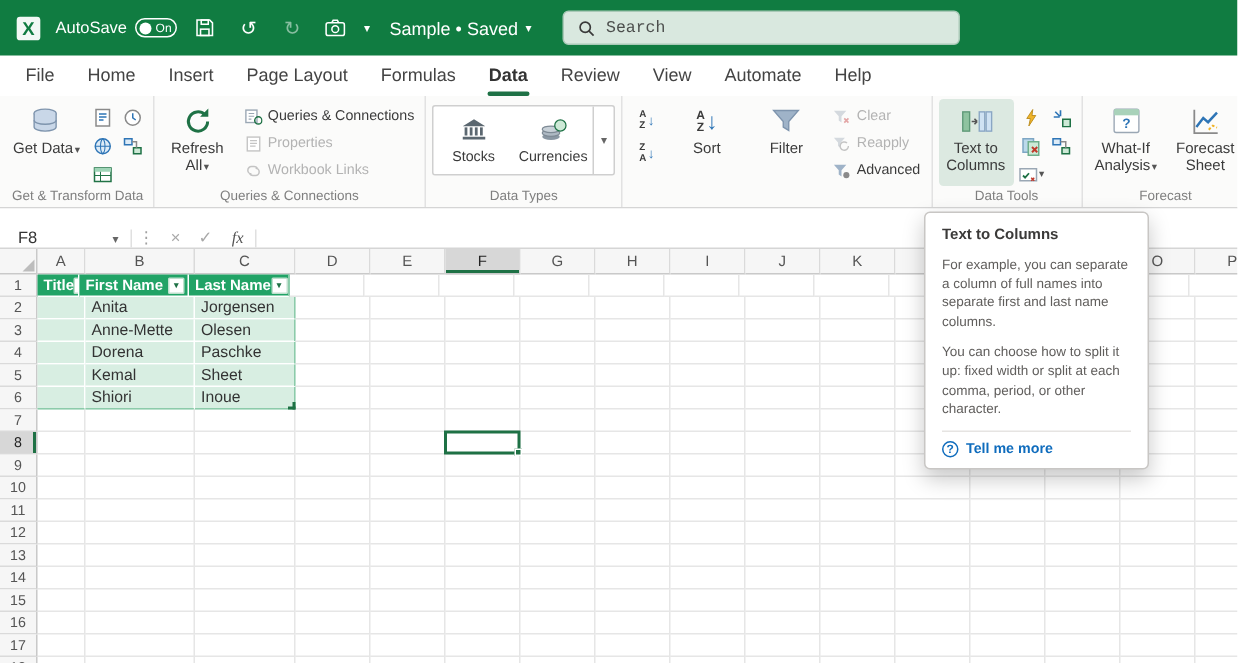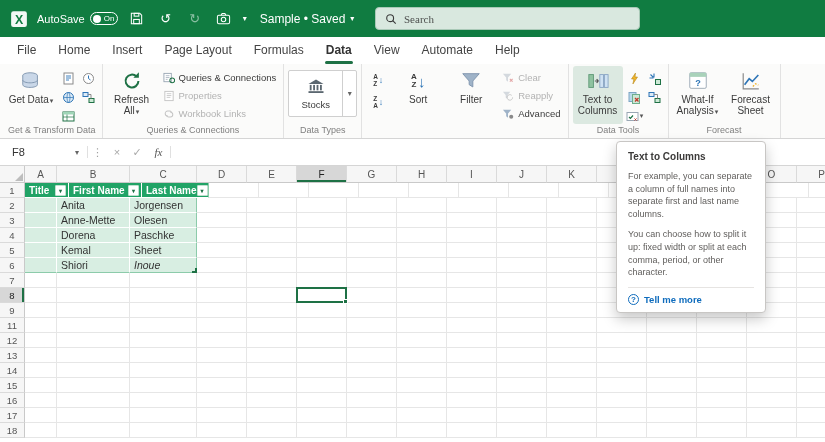--- a/index.html
+++ b/index.html
@@ -13,21 +13,21 @@
   .toggle { width:28px; height:13px; border:1px solid #fff; border-radius:7px; display:flex; align-items:center; gap:3px; padding:0 2px; }
   .knob { width:8px; height:8px; background:#fff; border-radius:50%; }
   .toggle-state { font-size:8px; color:#fff; }
   .tb-icon { width:20px; height:20px; display:flex; align-items:center; justify-content:center; color:#fff; font-size:13px; line-height:1; }
   .tb-icon svg { width:15px; height:15px; }
   .dim { opacity:.5; }
   .tb-chev { color:#fff; font-size:8px; }
   .doc-title { color:#fff; font-size:12px; display:flex; align-items:center; gap:5px; margin-left:4px; white-space:nowrap; }
   .search-box { position:absolute; left:375px; top:7px; width:265px; height:23px; background:#D9E8DF; border:1px solid #A9C9B7; border-radius:4px; display:flex; align-items:center; gap:7px; padding:0 9px; }
   .search-box svg { width:12px; height:12px; }
-  .search-box input { border:none; outline:none; background:transparent; font-size:11px; color:#333; font-family:Liberation Serif, serif; width:200px; }
+  .search-box input { border:none; outline:none; background:transparent; font-size:11px; color:#333; font-family:Liberation Mono, monospace; width:200px; }
   .search-box input::placeholder { color:#333; opacity:.85; }
 
   
   .menubar { height:27px; background:#FFFFFF; display:flex; align-items:stretch; padding:0 6px; }
   .menu-item { padding:6px 11px 0; font-size:12px; color:#444; position:relative; cursor:default; white-space:nowrap; }
   .menu-item.active { font-weight:700; color:#333; }
   .menu-item.active::after { content:""; position:absolute; left:10px; right:10px; bottom:0; height:3px; background:#1E7145; border-radius:2px; }
 
   
   .ribbon { height:75px; background:#FBFBFA; border-bottom:1px solid #D5D5D5; display:flex; padding:0 2px; }
@@ -53,21 +53,21 @@
   .gal-strip { width:14px; border-left:1px solid #CFCFCF; display:flex; align-items:center; justify-content:center; color:#666; font-size:8px; }
   .sort-minis { display:flex; flex-direction:column; gap:3px; padding-top:5px; }
   .sort-mini { width:24px; height:19px; display:flex; align-items:center; justify-content:center; gap:1px; border-radius:2px; }
   .sm-letters { display:flex; flex-direction:column; font-size:6.5px; line-height:1; color:#3B3B3B; font-weight:700; }
   .sm-arrow { font-size:9px; color:#2E75B6; line-height:1; }
   .sort-big-icon { display:flex; align-items:center; height:22px; gap:1px; }
   .sbl { display:flex; flex-direction:column; font-size:8px; font-weight:700; color:#3B3B3B; line-height:1; }
   .sba { font-size:15px; color:#2E75B6; line-height:1; }
 
   
-  .formula-bar { height:27px; background:#fff; border-bottom:1px solid #D5D5D5; display:flex; align-items:center; }
+  .formula-bar { height:27px; background:#fff; border-bottom:1px solid #D5D5D5; display:flex; align-items:flex-end; }
   .name-box { width:88px; display:flex; align-items:center; justify-content:space-between; padding:0 8px 0 12px; border-right:1px solid #E0E0E0; font-size:11px; color:#333; }
   .nb-chev { font-size:8px; color:#666; }
   .fb-dots { display:flex; align-items:center; padding:0 4px; color:#A0A0A0; font-size:11px; }
   .fb-btn { display:flex; align-items:center; justify-content:center; width:20px; color:#A8A8A8; font-size:11px; }
   .fb-fx { display:flex; align-items:center; justify-content:center; width:24px; color:#555; font-size:11px; font-style:italic; font-family:"Liberation Serif", serif; border-right:1px solid #E0E0E0; }
   .fb-input { flex:1; background:#fff; }
 
   
   .sheet { position:absolute; top:166px; left:0; width:825px; height:276px; overflow:hidden; background:#fff; }
   .ch-row { display:flex; height:17px; }
@@ -141,20 +141,21 @@
   </div>
 </div>
 
 <div class="menubar">
     <div class="menu-item">File</div>
     <div class="menu-item">Home</div>
     <div class="menu-item">Insert</div>
     <div class="menu-item">Page Layout</div>
     <div class="menu-item">Formulas</div>
     <div class="menu-item active">Data</div>
+    <div class="menu-item">Review</div>
     <div class="menu-item">View</div>
     <div class="menu-item">Automate</div>
     <div class="menu-item">Help</div>
   </div>
 
 <div class="ribbon">
 
   <div class="group">
     <div class="g-body">
       <div class="big">
@@ -250,20 +251,29 @@
         <div class="gal-item">
           <svg viewBox="0 0 24 24">
             <path d="M12 3L3 8.5h18z" fill="#5B6770"></path>
             <rect x="4.5" y="9.5" width="2.2" height="6.5" fill="#5B6770"></rect>
               <rect x="8.6" y="9.5" width="2.2" height="6.5" fill="#5B6770"></rect>
               <rect x="12.7" y="9.5" width="2.2" height="6.5" fill="#5B6770"></rect>
               <rect x="16.8" y="9.5" width="2.2" height="6.5" fill="#5B6770"></rect>
             <rect x="3" y="17" width="18" height="2.2" fill="#5B6770"></rect>
           </svg>
           <span>Stocks</span>
+        </div>
+        <div class="gal-item">
+          <svg viewBox="0 0 24 24">
+            <ellipse cx="10" cy="17" rx="7" ry="2.6" fill="#8A97A3"></ellipse>
+              <ellipse cx="10" cy="14" rx="7" ry="2.6" fill="#AEB9C3" stroke="#7E8A95"></ellipse>
+              <ellipse cx="10" cy="11" rx="7" ry="2.6" fill="#C8D1D8" stroke="#7E8A95"></ellipse>
+            <circle cx="17.5" cy="8" r="4.5" fill="#CDE9D6" stroke="#1E7145"></circle>
+          </svg>
+          <span>Currencies</span>
         </div>
         <div class="gal-strip">
           <span>▾</span>
         </div>
       </div>
     </div>
     <div class="g-label">Data Types</div>
   </div>
 
   <div class="group">
@@ -433,21 +443,21 @@
         <div class="col-h" style="width: 50px;">L</div>
         <div class="col-h" style="width: 50px;">M</div>
         <div class="col-h" style="width: 50px;">N</div>
         <div class="col-h" style="width: 50px;">O</div>
         <div class="col-h" style="width: 50px;">P</div>
       </div>
   </div>
   <div>
       <div class="grid-row">
         <div class="row-h">1</div>
-        <div class="cell t-head" style="width: 44px;">
+        <div class="cell t-head" style="width: 28px;">
           <span>Title</span>
           <span class="filter-btn">▾</span>
         </div>
         <div class="cell t-head" style="width: 73px;">
           <span>First Name</span>
           <span class="filter-btn">▾</span>
         </div>
         <div class="cell t-head t-right" style="width: 67px;">
           <span>Last Name</span>
           <span class="filter-btn">▾</span>
@@ -539,21 +549,21 @@
         <div class="cell" style="width: 50px;"></div>
         <div class="cell" style="width: 50px;"></div>
         <div class="cell" style="width: 50px;"></div>
         <div class="cell" style="width: 50px;"></div>
         <div class="cell" style="width: 50px;"></div>
       </div>
       <div class="grid-row">
         <div class="row-h">6</div>
         <div class="cell t-data t-bottom" style="width: 32px;"></div>
         <div class="cell t-data t-bottom" style="width: 73px;">Shiori</div>
-        <div class="cell t-data t-right t-bottom" style="width: 67px; font-style: italic;">Inoue</div>
+        <div class="cell t-data t-right t-bottom" style="width: 67px;">Inoue</div>
         <div class="cell" style="width: 50px;"></div>
         <div class="cell" style="width: 50px;"></div>
         <div class="cell" style="width: 50px;"></div>
         <div class="cell" style="width: 50px;"></div>
         <div class="cell" style="width: 50px;"></div>
         <div class="cell" style="width: 50px;"></div>
         <div class="cell" style="width: 50px;"></div>
         <div class="cell" style="width: 50px;"></div>
         <div class="cell" style="width: 50px;"></div>
         <div class="cell" style="width: 50px;"></div>
@@ -594,20 +604,39 @@
         <div class="cell" style="width: 50px;"></div>
         <div class="cell" style="width: 50px;"></div>
         <div class="cell" style="width: 50px;"></div>
         <div class="cell" style="width: 50px;"></div>
         <div class="cell" style="width: 50px;"></div>
         <div class="cell" style="width: 50px;"></div>
         <div class="cell" style="width: 50px;"></div>
       </div>
       <div class="grid-row">
         <div class="row-h">9</div>
+        <div class="cell" style="width: 32px;"></div>
+        <div class="cell" style="width: 73px;"></div>
+        <div class="cell" style="width: 67px;"></div>
+        <div class="cell" style="width: 50px;"></div>
+        <div class="cell" style="width: 50px;"></div>
+        <div class="cell" style="width: 50px;"></div>
+        <div class="cell" style="width: 50px;"></div>
+        <div class="cell" style="width: 50px;"></div>
+        <div class="cell" style="width: 50px;"></div>
+        <div class="cell" style="width: 50px;"></div>
+        <div class="cell" style="width: 50px;"></div>
+        <div class="cell" style="width: 50px;"></div>
+        <div class="cell" style="width: 50px;"></div>
+        <div class="cell" style="width: 50px;"></div>
+        <div class="cell" style="width: 50px;"></div>
+        <div class="cell" style="width: 50px;"></div>
+      </div>
+      <div class="grid-row">
+        <div class="row-h">10</div>
         <div class="cell" style="width: 32px;"></div>
         <div class="cell" style="width: 73px;"></div>
         <div class="cell" style="width: 67px;"></div>
         <div class="cell" style="width: 50px;"></div>
         <div class="cell" style="width: 50px;"></div>
         <div class="cell" style="width: 50px;"></div>
         <div class="cell" style="width: 50px;"></div>
         <div class="cell" style="width: 50px;"></div>
         <div class="cell" style="width: 50px;"></div>
         <div class="cell" style="width: 50px;"></div>

